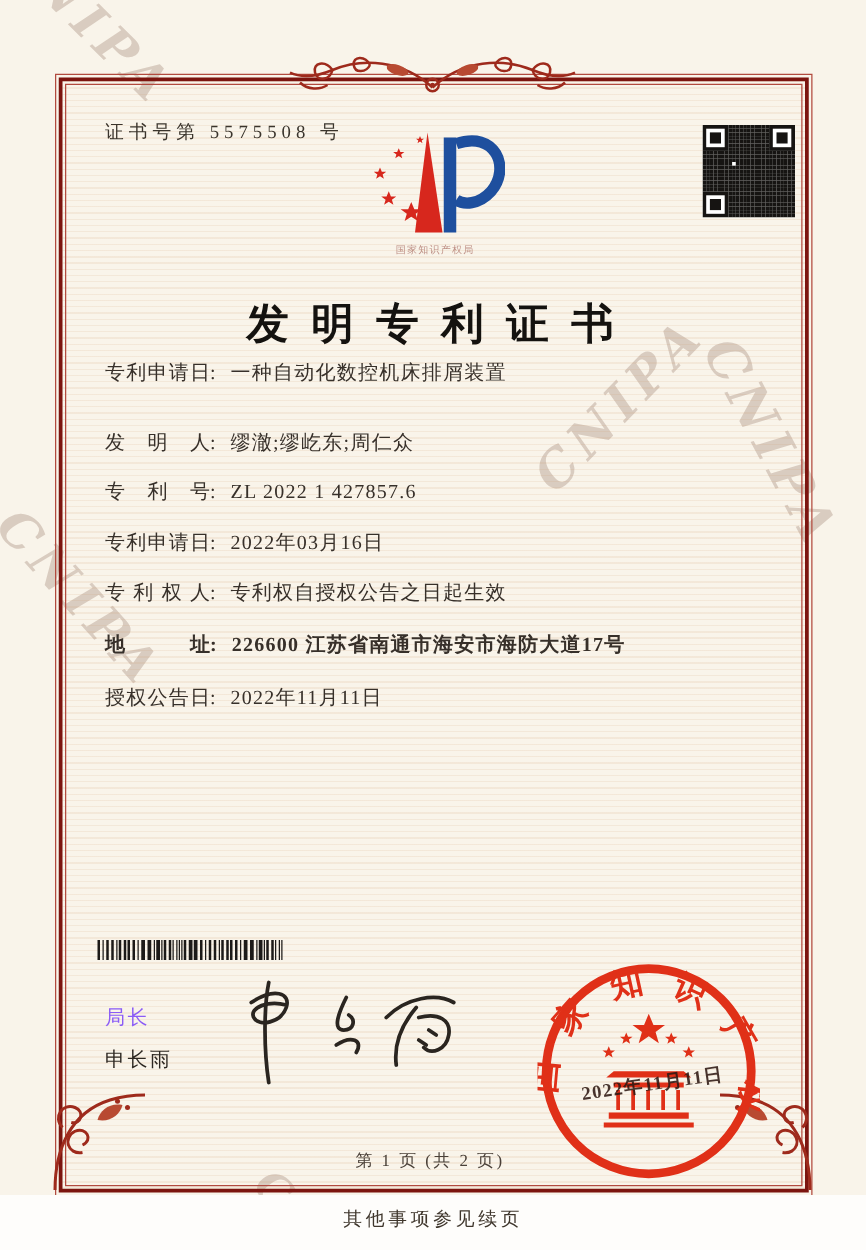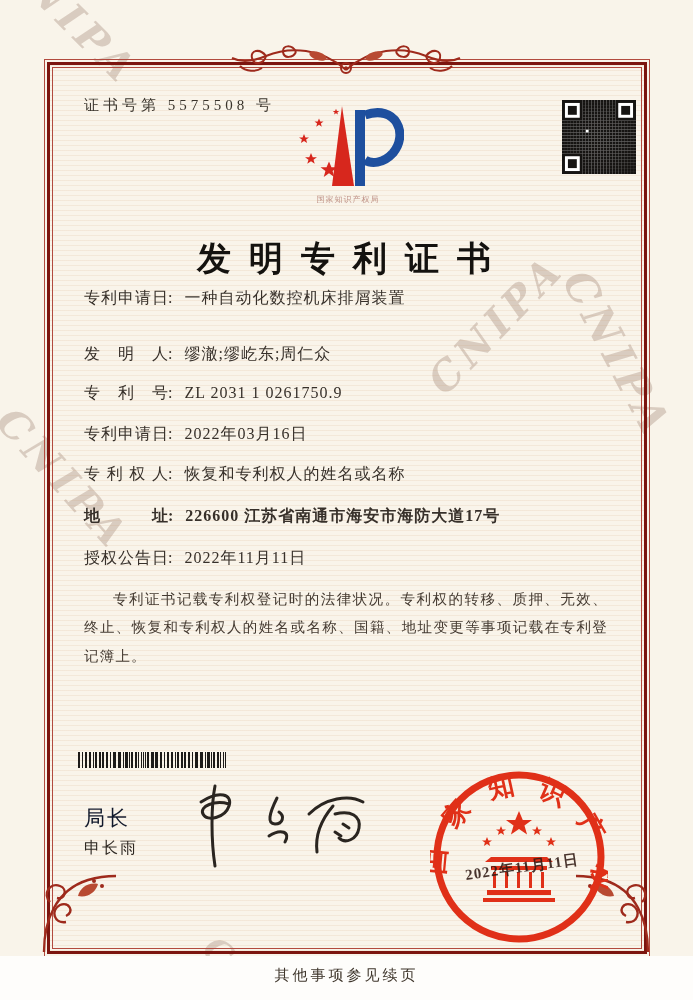--- a/index.html
+++ b/index.html
@@ -27,21 +27,21 @@
   .row{position:absolute;left:0;width:540px;font-size:16px;color:#37302a;white-space:nowrap;}
   .row .lbl{display:inline-block;width:84px;text-align:justify;text-align-last:justify;}
   .row .col{margin-right:12px;}
   .row .val{letter-spacing:1px;}
   .row .second{position:absolute;left:282px;top:0;}
   .paras{left:84px;top:585px;width:524px;font-size:14.5px;line-height:1.95;color:#443a31;
          letter-spacing:1.2px;text-align:justify;}
   .paras p{margin:0;text-indent:2em;}
   .barcode{left:78px;top:752px;width:200px;height:16px;font-size:0;}
   .barcode span{display:inline-block;height:100%;background:#1c1a18;vertical-align:top;}
-  .sig-title{left:84px;top:804px;font-size:21px;color:#0f172a;letter-spacing:2px;}
+  .sig-title{left:84px;top:804px;font-size:16px;color:#8b5cf6;letter-spacing:2px;}
   .sig-name{left:84px;top:838px;font-size:16px;color:#2e2822;letter-spacing:2px;text-align:right;}
   .sig-script{left:185px;top:780px;}
   .seal{left:430px;top:768px;z-index:5;}
   .seal-date{left:436px;top:858px;width:172px;text-align:center;z-index:6;
              font-size:15px;font-weight:bold;color:rgba(46,24,18,0.88);letter-spacing:1px;
              transform:rotate(-8deg);}
   .pagenum{left:47px;top:920px;width:594px;text-align:center;font-size:13.5px;color:#4a4038;letter-spacing:2px;}
   .strip{position:absolute;left:0;top:956px;width:693px;height:54px;background:#fefdfb;z-index:7;}
   .footnote{position:absolute;left:0;top:10px;width:693px;text-align:center;font-size:15px;
             color:#3f362c;letter-spacing:3px;}
@@ -608,38 +608,37 @@
   <div class="abs title">发明专利证书</div>
 
   <div class="abs rows">
     <div class="row" style="top:0;">
       <span class="lbl">专利申请日</span><span class="col">:</span><span class="val">一种自动化数控机床排屑装置</span>
     </div>
     <div class="row" style="top:56px;">
       <span class="lbl">发明人</span><span class="col">:</span><span class="val">缪澈;缪屹东;周仁众</span>
     </div>
     <div class="row" style="top:95px;">
-      <span class="lbl">专利号</span><span class="col">:</span><span class="val">ZL 2031 1 0261750.9</span>
+      <span class="lbl">专利号</span><span class="col">:</span><span class="val">ZL 2022 1 427857.6</span>
     </div>
     <div class="row" style="top:136px;">
       <span class="lbl">专利申请日</span><span class="col">:</span><span class="val">2022年03月16日</span>
     </div>
     <div class="row" style="top:176px;">
-      <span class="lbl">专利权人</span><span class="col">:</span><span class="val">恢复和专利权人的姓名或名称</span>
+      <span class="lbl">专利权人</span><span class="col">:</span><span class="val">专利权自授权公告之日起生效</span>
     </div>
     <div class="row" style="top:218px;font-weight:bold;">
       <span class="lbl">地址</span><span class="col">:</span><span class="val">226600 江苏省南通市海安市海防大道17号</span>
     </div>
     <div class="row" style="top:260px;">
       <span class="lbl">授权公告日</span><span class="col">:</span><span class="val">2022年11月11日</span>
     </div>
   </div>
 
   <div class="abs paras">
-    <p>专利证书记载专利权登记时的法律状况。专利权的转移、质押、无效、终止、恢复和专利权人的姓名或名称、国籍、地址变更等事项记载在专利登记簿上。</p>
   </div>
 
   <div class="abs barcode"><span style="width:2px;margin-right:2px"></span><span style="width:1px;margin-right:2px"></span><span style="width:2px;margin-right:2px"></span><span style="width:2px;margin-right:2px"></span><span style="width:1px;margin-right:1px"></span><span style="width:2px;margin-right:2px"></span><span style="width:2px;margin-right:1px"></span><span style="width:2px;margin-right:2px"></span><span style="width:2px;margin-right:2px"></span><span style="width:1px;margin-right:2px"></span><span style="width:3px;margin-right:2px"></span><span style="width:3px;margin-right:2px"></span><span style="width:1px;margin-right:1px"></span><span style="width:3px;margin-right:1px"></span><span style="width:1px;margin-right:1px"></span><span style="width:2px;margin-right:2px"></span><span style="width:2px;margin-right:1px"></span><span style="width:1px;margin-right:2px"></span><span style="width:1px;margin-right:1px"></span><span style="width:1px;margin-right:1px"></span><span style="width:1px;margin-right:1px"></span><span style="width:2px;margin-right:2px"></span><span style="width:3px;margin-right:1px"></span><span style="width:3px;margin-right:2px"></span><span style="width:2px;margin-right:2px"></span><span style="width:1px;margin-right:2px"></span><span style="width:2px;margin-right:2px"></span><span style="width:2px;margin-right:2px"></span><span style="width:1px;margin-right:1px"></span><span style="width:2px;margin-right:2px"></span><span style="width:2px;margin-right:1px"></span><span style="width:2px;margin-right:2px"></span><span style="width:2px;margin-right:2px"></span><span style="width:1px;margin-right:2px"></span><span style="width:3px;margin-right:2px"></span><span style="width:3px;margin-right:2px"></span><span style="width:1px;margin-right:1px"></span><span style="width:3px;margin-right:1px"></span><span style="width:1px;margin-right:1px"></span><span style="width:2px;margin-right:2px"></span><span style="width:2px;margin-right:1px"></span><span style="width:1px;margin-right:2px"></span><span style="width:1px;margin-right:1px"></span><span style="width:1px;margin-right:1px"></span></div>
 
   <div class="abs sig-title">局长</div>
   <div class="abs sig-name">申长雨</div>
   <svg class="abs sig-script" width="190" height="92" viewBox="0 0 190 92">
     <g fill="none" stroke="#2a2520" stroke-width="3" stroke-linecap="round">
       <path d="M30 6 C26 26 26 60 30 86"></path>
       <path d="M16 22 C34 10 48 14 44 26 C40 38 22 42 18 34 C14 26 30 20 44 24"></path>
@@ -673,18 +672,19 @@
         <rect x="75" y="104" width="3" height="16"></rect>
       <rect x="87" y="104" width="3" height="16"></rect>
         <rect x="99" y="104" width="3" height="16"></rect>
       <rect x="111" y="104" width="3" height="16"></rect>
       <rect x="57" y="122" width="64" height="5"></rect>
       <rect x="53" y="130" width="72" height="4"></rect>
     </g>
   </svg>
   <div class="abs seal-date">2022年11月11日</div>
 
+  <div class="abs pagenum">第 1 页 (共 2 页)</div>
 
   <div class="strip">
     <div class="footnote">其他事项参见续页</div>
   </div>
 
 </div>
 
 </body></html>

